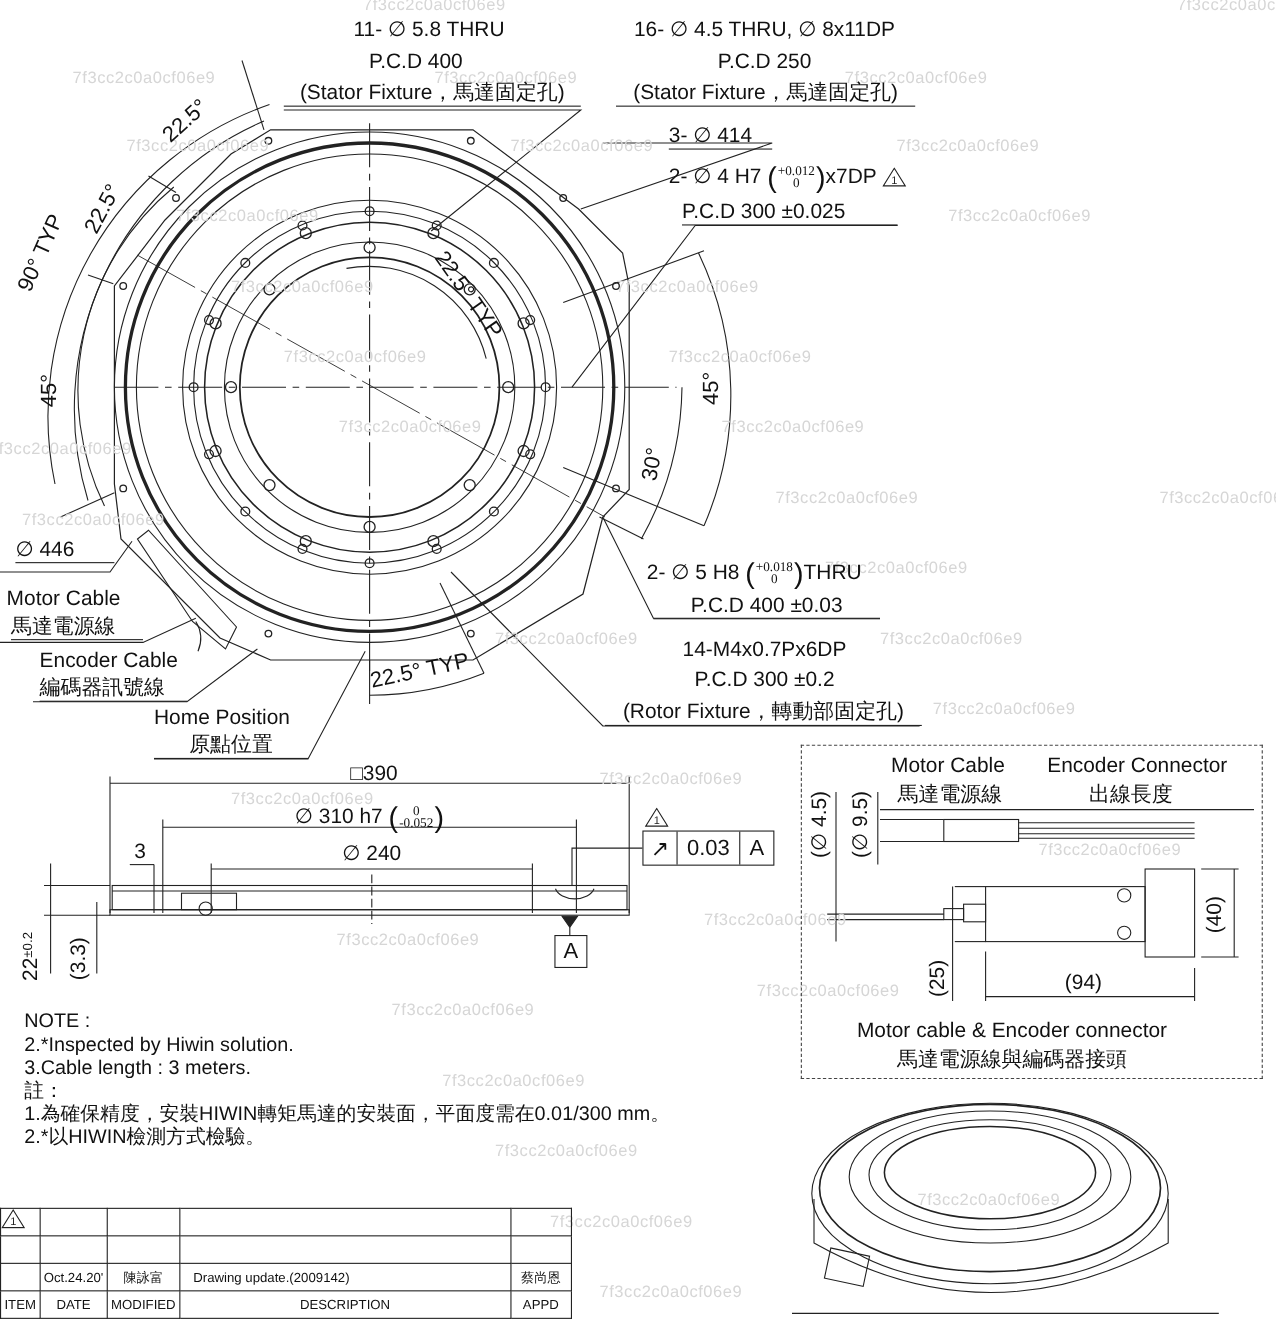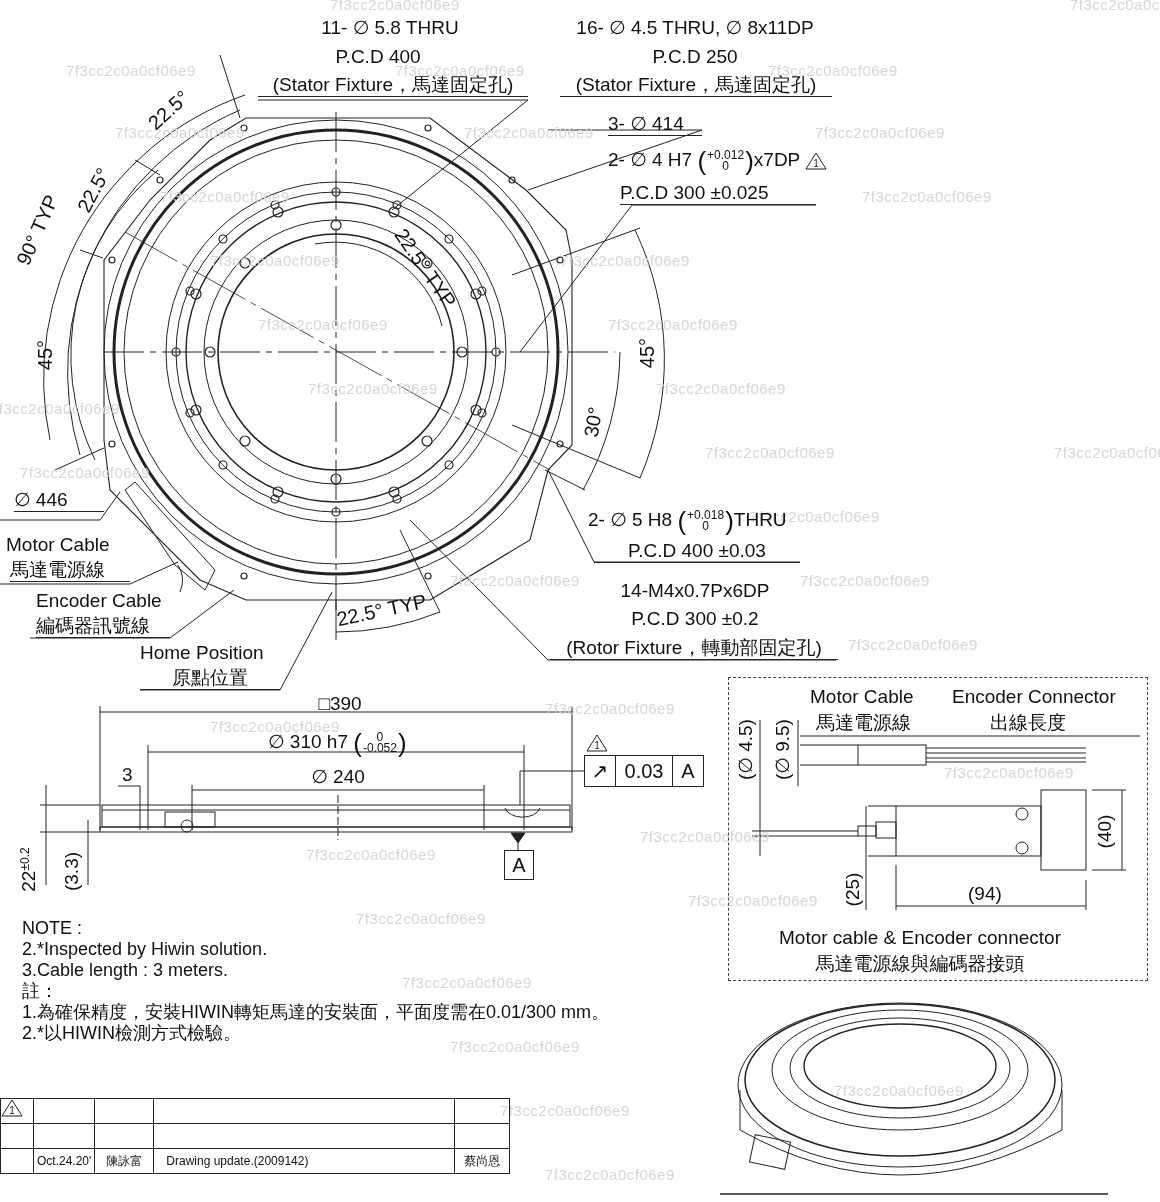--- a/index.html
+++ b/index.html
@@ -3,21 +3,21 @@
 <meta charset="utf-8">
 <style>
   html, body { margin:0; padding:0; background:#ffffff; }
   body { width:1160px; height:1202px; position:relative; overflow:hidden;
          font-family:"Liberation Sans", "DejaVu Sans", sans-serif; color:#111; }
   svg { position:absolute; left:0; top:0; }
   .t { position:absolute; white-space:nowrap; font-size:19px; line-height:1; color:#111; }
   .c { text-align:center; }
   .ul { border-bottom:1px solid #222; padding-bottom:2px; }
   .wm { position:absolute; font-size:15px; color:#d6d6d6; white-space:nowrap; letter-spacing:0.5px; }
-  .sup { font-size:12px; display:inline-block; vertical-align:middle; line-height:11px; text-align:center; margin:0 1px; }
+  .sup { font-size:12px; display:inline-block; vertical-align:middle; line-height:11px; text-align:center; margin:0 1px;font-family:Liberation Serif, serif; }
   .par { font-size:26px; font-weight:100; vertical-align:middle; }
   .note { position:absolute; font-size:18px; line-height:21px; white-space:nowrap; }
   table.rev { position:absolute; left:0; top:1098px; border-collapse:collapse; font-size:12px; }
   table.rev td { border:1px solid #222; height:24px; padding:0 3px; text-align:center; }
   .frame { position:absolute; border:1.5px dashed #444; }
   .fcf { position:absolute; display:flex; border:1.3px solid #222; height:30px; }
   .fcf div { border-right:1.3px solid #222; display:flex; align-items:center; justify-content:center; font-size:20px; }
   .fcf div:last-child { border-right:none; }
   .boxA { position:absolute; border:1.3px solid #222; width:28px; height:28px; font-size:20px; display:flex; align-items:center; justify-content:center; }
 </style>
@@ -334,14 +334,21 @@
       <svg width="22" height="18">
             <polygon points="11,1 21,17 1,17" fill="none" stroke="#222"></polygon>
             <text x="11" y="15" font-size="10" text-anchor="middle" fill="#222">1</text>
           </svg>
     </td>
     <td>Oct.24.20'</td>
     <td>陳詠富</td>
     <td style="text-align:left;padding-left:12px">Drawing update.(2009142)</td>
     <td>蔡尚恩</td>
   </tr>
+  <tr>
+    <td>ITEM</td>
+    <td>DATE</td>
+    <td>MODIFIED</td>
+    <td>DESCRIPTION</td>
+    <td>APPD</td>
+  </tr>
 </tbody>
   </table>
 
 </body></html>

